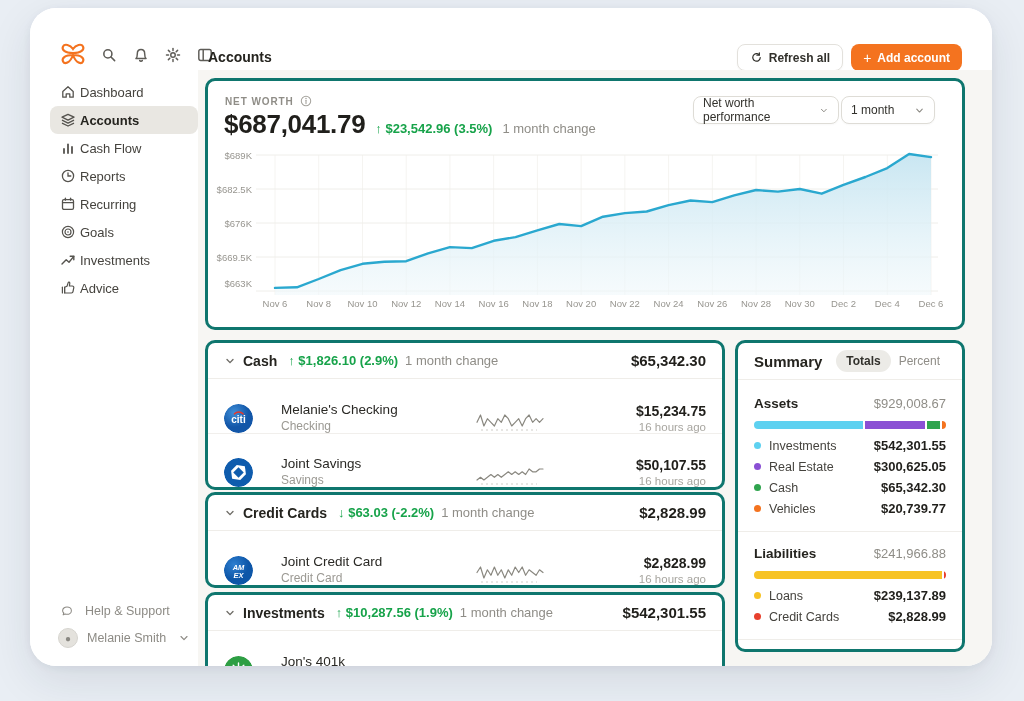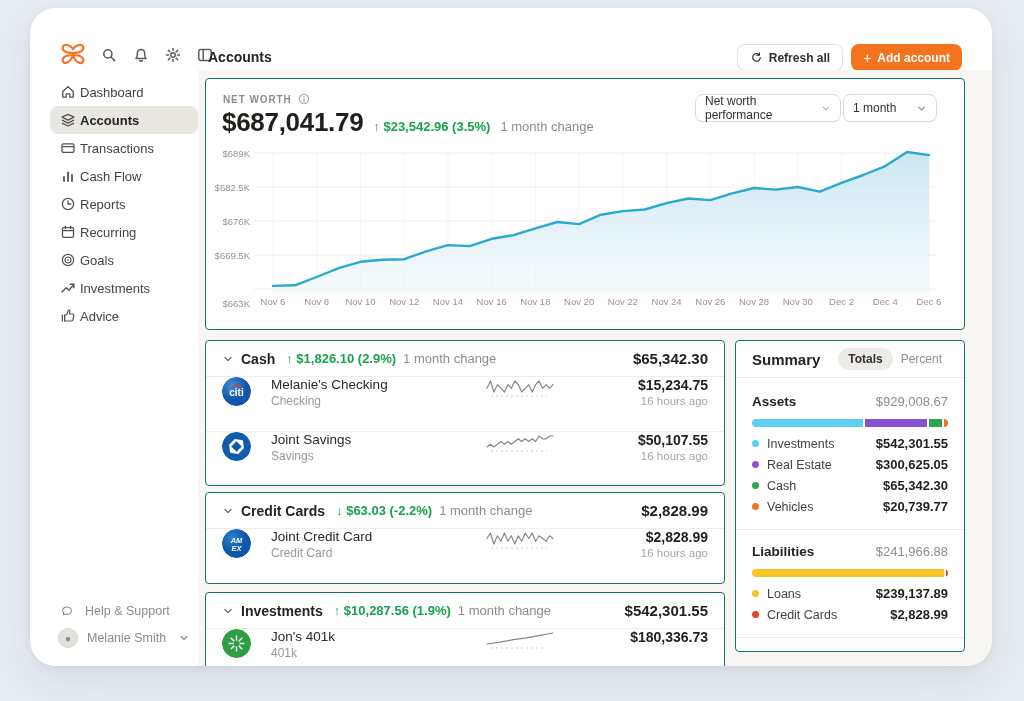--- a/index.html
+++ b/index.html
@@ -33,21 +33,21 @@
   .help-row { display:flex; align-items:center; gap:11px; padding:0 10px; height:26px;
     font-size:12.5px; color:#8d8b85; cursor:pointer; }
   .user-row { display:flex; align-items:center; gap:9px; padding:0 8px; height:28px;
     font-size:12.5px; color:#8d8b85; cursor:pointer; }
   .avatar { width:20px; height:20px; border-radius:50%; background:#e4e2dd; border:1px solid #d6d4cf;
     display:flex; align-items:center; justify-content:center; color:#8a8882; font-size:10px; }
   .user-chev { margin-left:auto; width:12px; height:12px; color:#8d8b85; }
 
   
   .content { position:absolute; left:168px; top:62px; right:0; bottom:0; background:#f7f6f3; }
-  .card { position:absolute; background:#fff; border:1px solid #0f766e; border-radius:4px; }
+  .card { position:absolute; background:#fff; border:3px solid #0f766e; border-radius:10px; }
 
   
   .nw-card { left:7px; top:8px; width:760px; height:252px; }
   .nw-label { position:absolute; left:17px; top:14px; font-size:10px; font-weight:700;
     letter-spacing:.9px; color:#8f8d87; display:flex; gap:6px; align-items:center; }
   .info-icon { width:12px; height:12px; color:#a5a39d; }
   .nw-value-row { position:absolute; left:16px; top:28px; display:flex; align-items:baseline; gap:10px; }
   .nw-value { font-size:26px; font-weight:700; color:#201f1b; letter-spacing:-.3px; }
   .nw-change { font-size:13px; font-weight:700; }
   .nw-note { font-size:13px; color:#8f8d87; }
@@ -60,21 +60,21 @@
   .xtick { position:absolute; width:44px; text-align:center; font-size:9.5px; color:#97958f; top:217px; }
 
   
   .sec-header { display:flex; align-items:center; height:36px; padding:0 16px; gap:7px;
     border-bottom:1px solid #efede9; cursor:pointer; }
   .sec-chev { width:12px; height:12px; color:#6e6c66; flex:0 0 12px; }
   .sec-name { font-size:14px; font-weight:700; color:#25241f; }
   .sec-change { font-size:13px; font-weight:700; margin-left:4px; }
   .sec-note { font-size:13px; color:#8f8d87; }
   .sec-total { margin-left:auto; font-size:15px; font-weight:700; color:#201f1b; }
-  .acct-row { display:flex; align-items:flex-start; height:54px; padding:0 16px; gap:20px; cursor:pointer; }
+  .acct-row { display:flex; align-items:flex-end; height:54px; padding:0 16px; gap:28px; cursor:pointer; }
   .acct-row + .acct-row { border-top:1px solid #f1efec; }
   .logo-circle { width:29px; height:29px; border-radius:50%; flex:0 0 29px; }
   .acct-names { flex:1; }
   .acct-name { font-size:13.5px; font-weight:500; color:#2a2925; }
   .acct-type { font-size:12px; color:#9b9993; margin-top:2px; }
   .spark { width:70px; height:22px; flex:0 0 70px; margin-right:28px; }
   .acct-vals { width:105px; text-align:right; }
   .acct-value { font-size:14px; font-weight:700; color:#201f1b; }
   .acct-updated { font-size:11.5px; color:#a8a6a0; margin-top:2px; }
 
@@ -165,27 +165,20 @@
           </svg>
         <span>Dashboard</span>
       </div>
       <div class="side-item active">
         <svg class="sicon" viewBox="0 0 16 16">
           <path d="M8 2.3 L14 5.2 L8 8.1 L2 5.2 Z" fill="none" stroke="currentColor" stroke-width="1.3" stroke-linejoin="round"></path>
           <path d="M2 8.2 L8 11.1 L14 8.2" fill="none" stroke="currentColor" stroke-width="1.3" stroke-linejoin="round"></path>
           <path d="M2 11.1 L8 14 L14 11.1" fill="none" stroke="currentColor" stroke-width="1.3" stroke-linejoin="round"></path>
         </svg>
         <span>Accounts</span>
-      </div>
-      <div class="side-item">
-        <svg class="sicon" viewBox="0 0 16 16">
-          <rect x="2" y="3.8" width="12" height="8.6" rx="1.4" fill="none" stroke="currentColor" stroke-width="1.3"></rect>
-          <line x1="2" y1="6.6" x2="14" y2="6.6" stroke="currentColor" stroke-width="1.3"></line>
-        </svg>
-        <span>Transactions</span>
       </div>
       <div class="side-item">
         <svg class="sicon" viewBox="0 0 16 16">
           <g stroke="currentColor" stroke-width="1.8" stroke-linecap="round">
             <line x1="4" y1="13" x2="4" y2="9"></line>
               <line x1="8" y1="13" x2="8" y2="4.5"></line>
               <line x1="12" y1="13" x2="12" y2="7"></line>
           </g>
         </svg>
         <span>Cash Flow</span>
@@ -311,21 +304,21 @@
             <line x1="48" x2="730" y1="210" y2="210" stroke="#efeeea" stroke-width="1"></line>
           </g>
         <path id="nw-area" fill="url(#areaGrad)" d="M67.0 206.9 L 88.9 206.3 L 110.7 198.0 L 132.6 189.1 L 154.5 182.8 L 176.3 180.7 L 198.2 180.2 L 220.1 172.3 L 241.9 166.1 L 263.8 167.1 L 285.7 159.8 L 307.5 156.1 L 329.4 149.3 L 351.3 143.0 L 373.1 145.1 L 395.0 135.7 L 416.9 132.1 L 438.7 130.5 L 460.6 124.2 L 482.5 119.5 L 504.3 121.1 L 526.2 114.3 L 548.1 109.0 L 569.9 110.6 L 591.8 108.0 L 613.7 112.7 L 635.5 103.8 L 657.4 96.0 L 679.3 87.1 L 701.1 73.0 L 723.0 76.1 L 723 214 L 67 214 Z"></path>
         <path id="nw-line" fill="none" stroke-width="2.4" stroke-linejoin="round" stroke-linecap="round" d="M67.0 206.9 L 88.9 206.3 L 110.7 198.0 L 132.6 189.1 L 154.5 182.8 L 176.3 180.7 L 198.2 180.2 L 220.1 172.3 L 241.9 166.1 L 263.8 167.1 L 285.7 159.8 L 307.5 156.1 L 329.4 149.3 L 351.3 143.0 L 373.1 145.1 L 395.0 135.7 L 416.9 132.1 L 438.7 130.5 L 460.6 124.2 L 482.5 119.5 L 504.3 121.1 L 526.2 114.3 L 548.1 109.0 L 569.9 110.6 L 591.8 108.0 L 613.7 112.7 L 635.5 103.8 L 657.4 96.0 L 679.3 87.1 L 701.1 73.0 L 723.0 76.1" stroke="#2aa8cf"></path>
       </svg>
       <div id="nw-yticks">
           <div class="ytick" style="left: 0px; top: 69px;">$689K</div>
           <div class="ytick" style="left: 0px; top: 103px;">$682.5K</div>
           <div class="ytick" style="left: 0px; top: 137px;">$676K</div>
           <div class="ytick" style="left: 0px; top: 171px;">$669.5K</div>
-          <div class="ytick" style="left: 0px; top: 219px;">$663K</div>
+          <div class="ytick" style="left: 0px; top: 197px;">$663K</div>
         </div>
       <div id="nw-xticks">
           <div class="xtick" style="left: 45px;">Nov 6</div>
           <div class="xtick" style="left: 88.7333px;">Nov 8</div>
           <div class="xtick" style="left: 132.467px;">Nov 10</div>
           <div class="xtick" style="left: 176.2px;">Nov 12</div>
           <div class="xtick" style="left: 219.933px;">Nov 14</div>
           <div class="xtick" style="left: 263.667px;">Nov 16</div>
           <div class="xtick" style="left: 307.4px;">Nov 18</div>
           <div class="xtick" style="left: 351.133px;">Nov 20</div>

